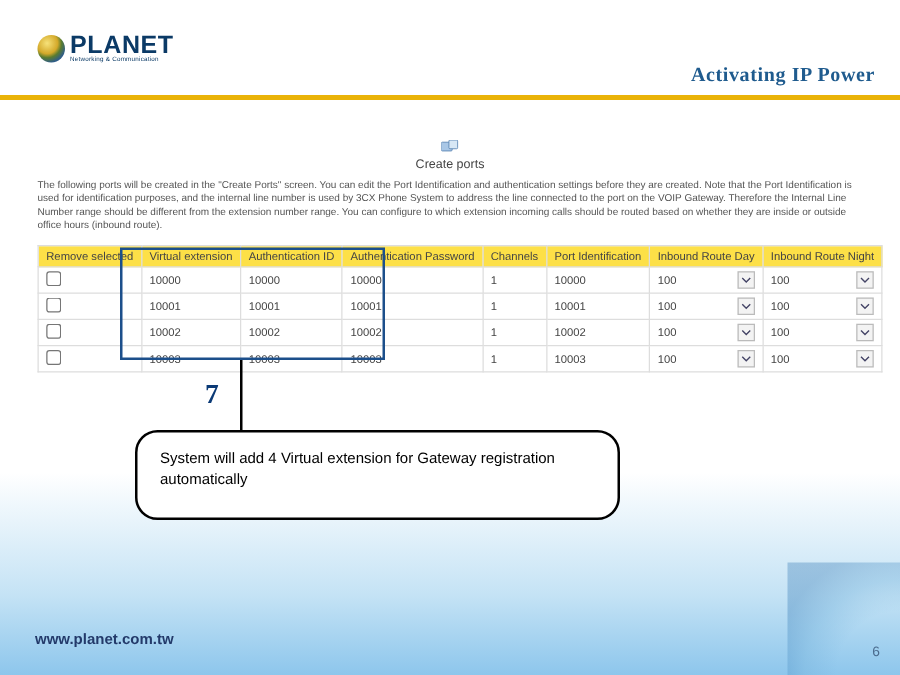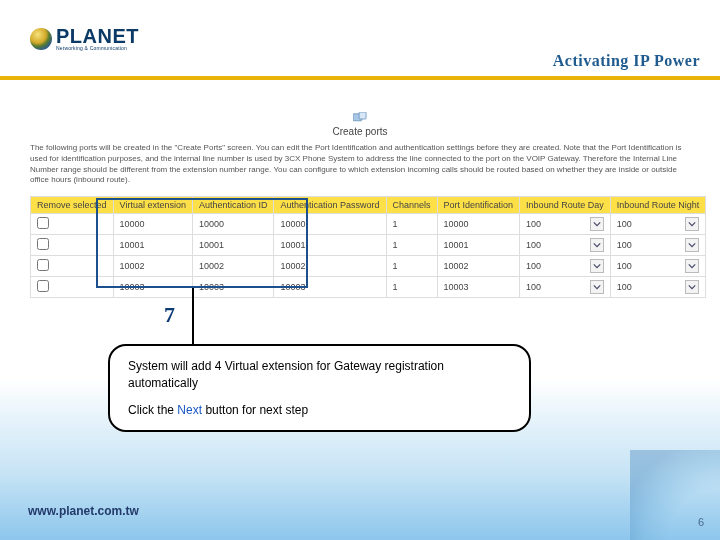--- a/index.html
+++ b/index.html
@@ -310,22 +310,19 @@
   </table>
 </div>
 
 <div class="highlight-frame" style="left:96px; top:198px; width:212px; height:90px;"></div>
 
 <div class="connector" style="left:192px; top:288px; width:2px; height:66px;"></div>
 <div class="connector" style="left:192px; top:354px; width:30px; height:2px;"></div>
 
 <div class="step-num" style="left:164px; top:302px;">7</div>
 
-<div class="callout" style="left:108px; top:344px; width:423px;">
+<div class="callout" style="left:108px; top:344px; width:388px;">
   <div style="margin-bottom:10px;">System will add 4 Virtual extension for Gateway registration automatically</div>
-  <div>
-    <span>Click the </span><span class="next-word">Next</span><span> button for next step</span>
-  </div>
 </div>
 
 <div class="footer-url">www.planet.com.tw</div>
 <div class="page-num">6</div>
 <div class="corner-accent"></div>
 
 </body></html>

